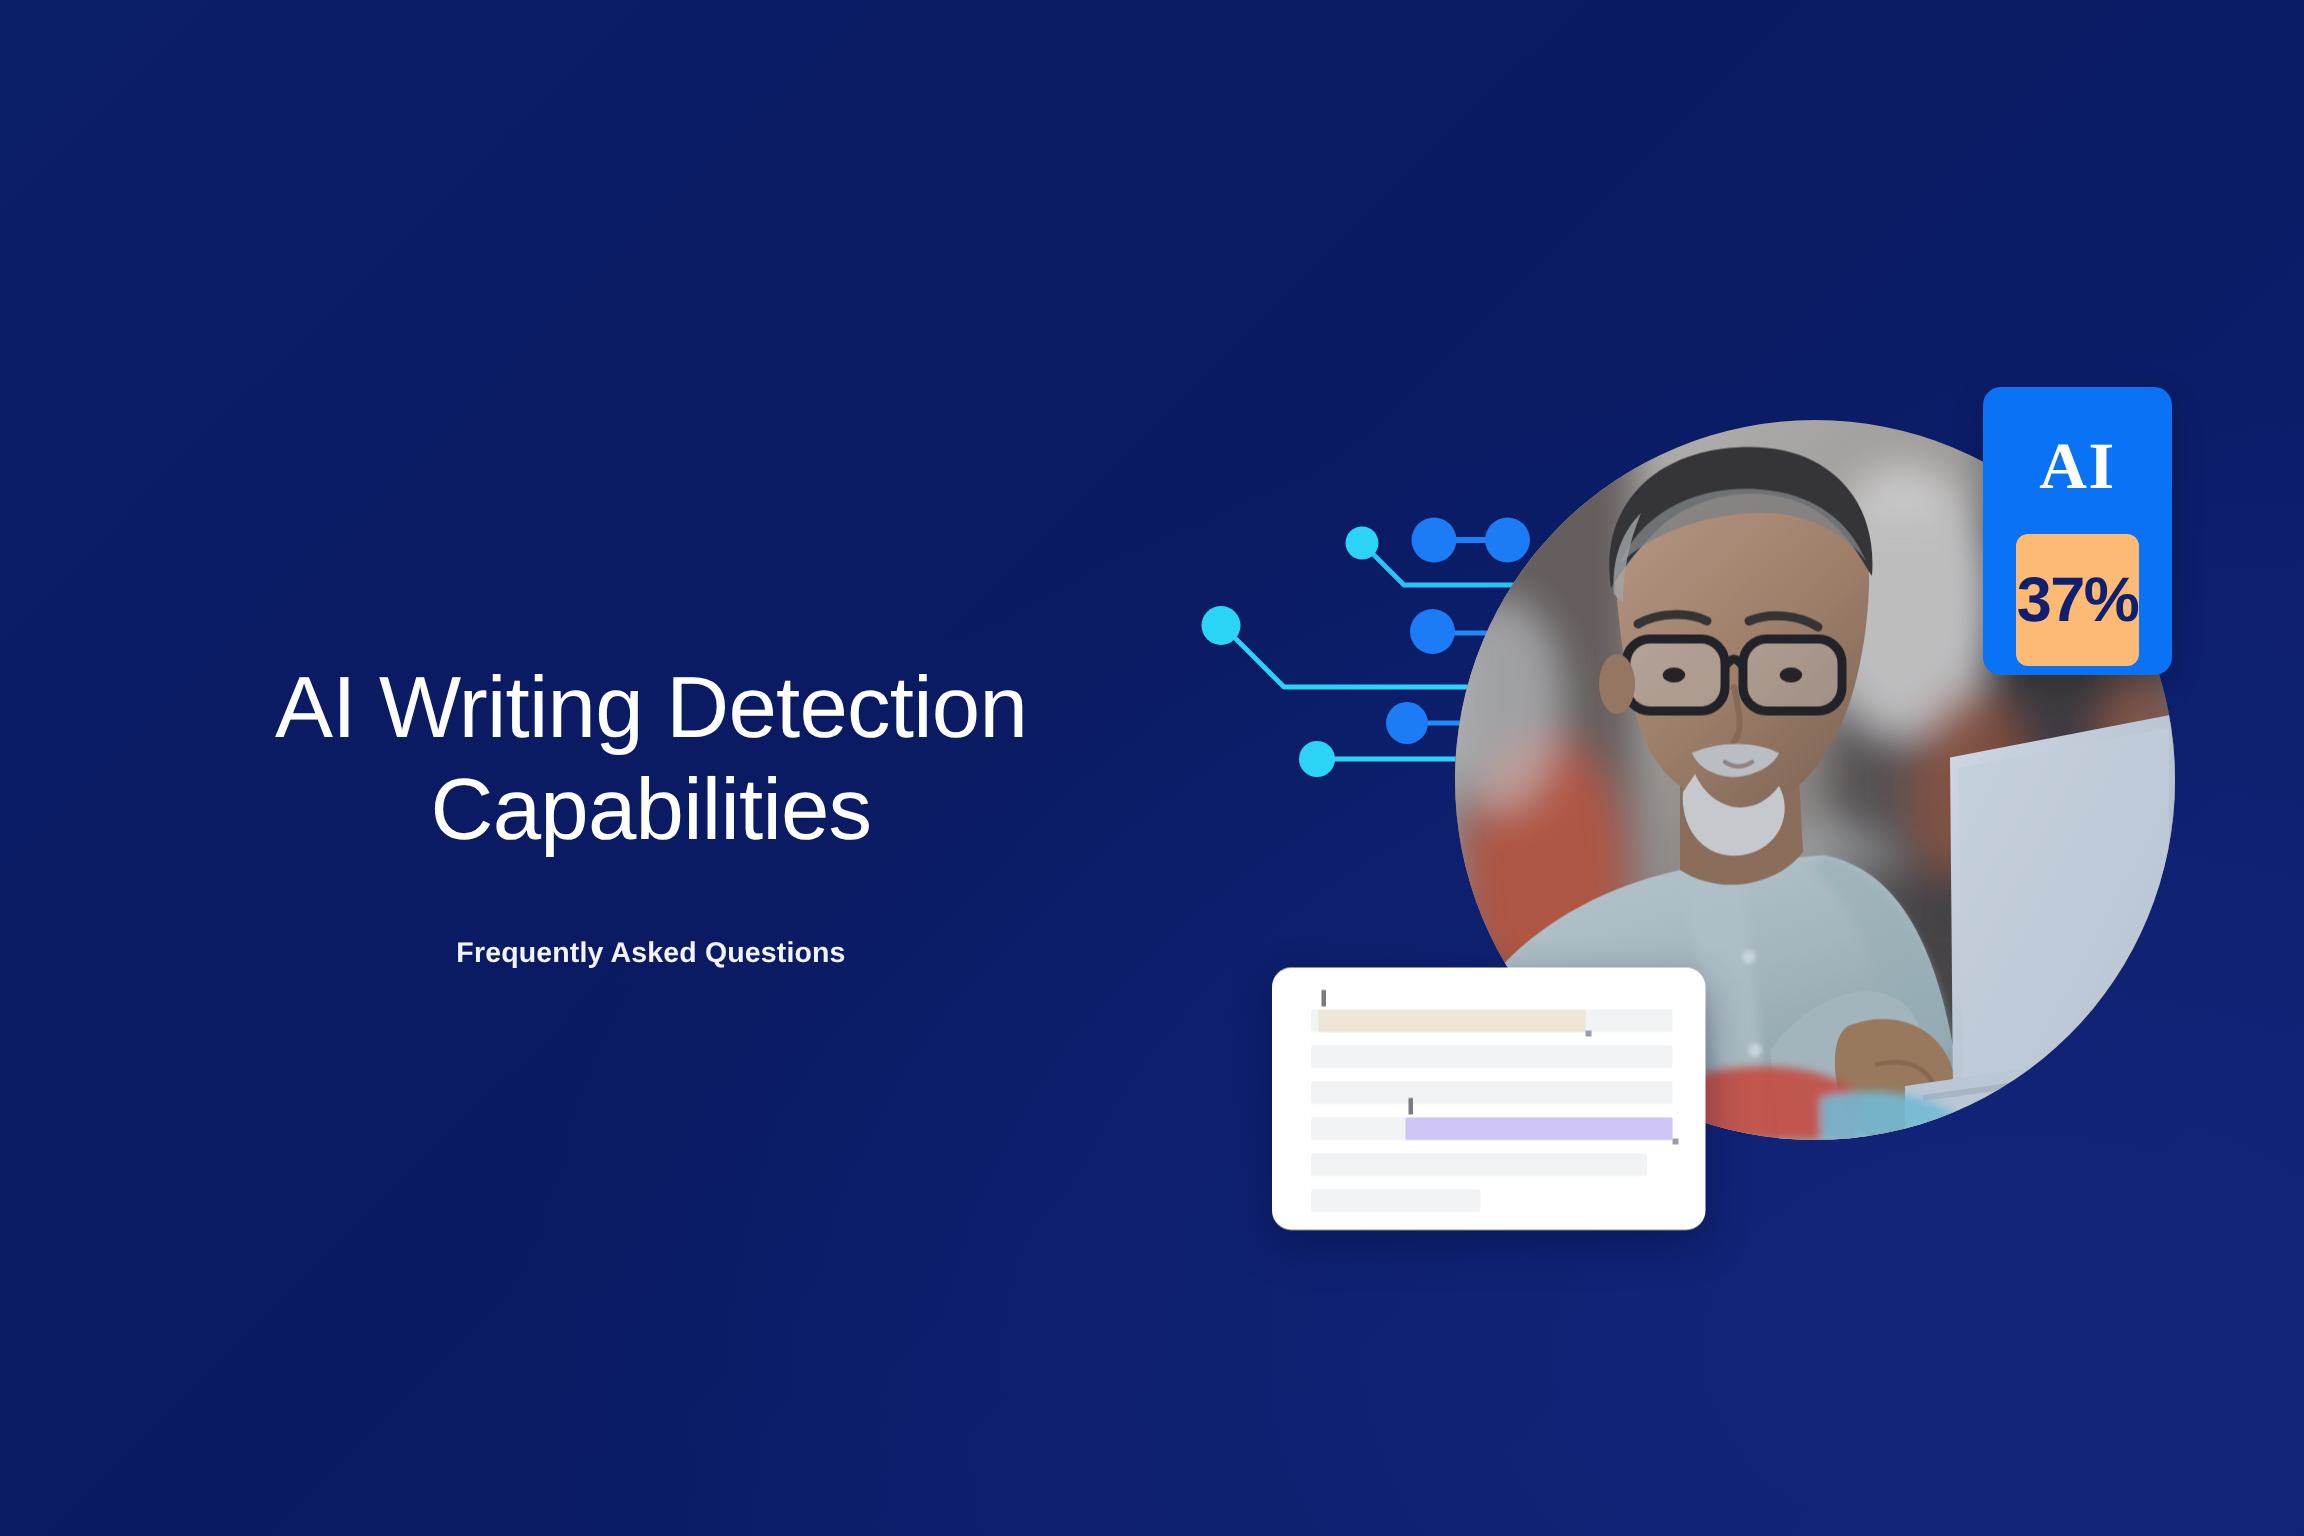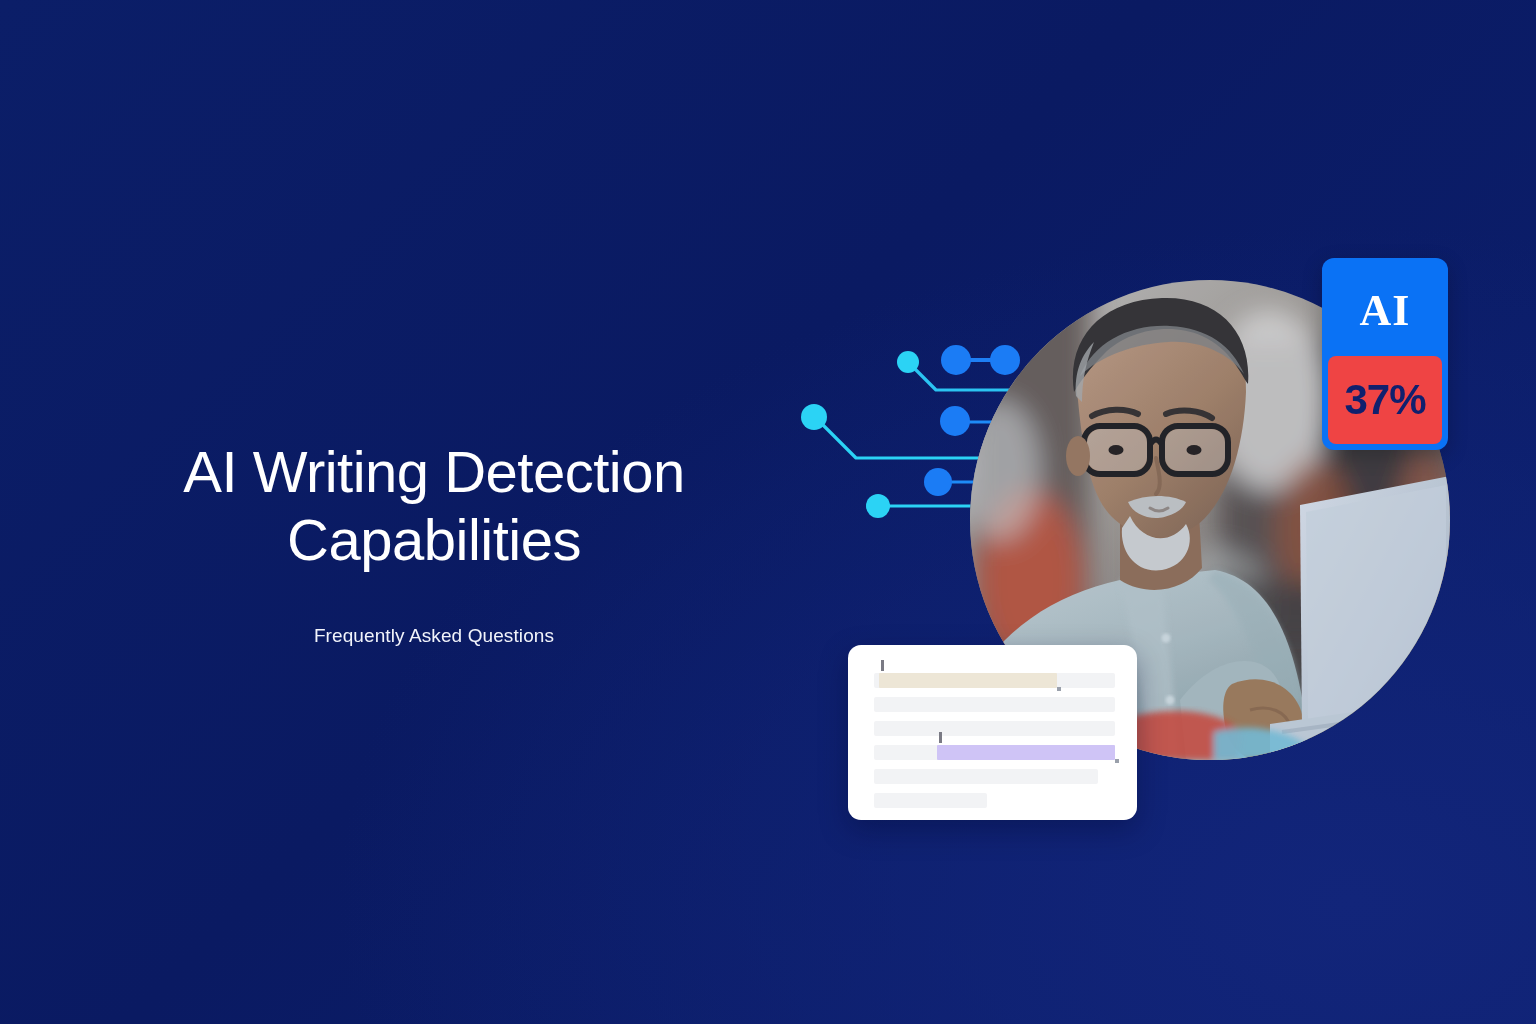--- a/index.html
+++ b/index.html
@@ -36,21 +36,21 @@
     line-height:68px;
     font-weight:400;
     letter-spacing:-0.5px;
     white-space:pre-line;
   }
   .slide-subtitle {
     margin-top:49px;
     color:#F2F4FB;
     font-size:19px;
     line-height:26px;
-    font-weight:400;
+    font-weight:700;
     letter-spacing:0.1px;
   }
 
   
   .visual {
     position:absolute;
     left:790px;
     top:250px;
     width:700px;
     height:590px;
@@ -83,35 +83,36 @@
     left:532px;        
     top:8px;           
     width:126px;
     height:192px;
     border-radius:12px;
     background:#0A72F5;
     padding:6px;
     display:flex;
     flex-direction:column;
     box-shadow:0 6px 20px rgba(0,0,0,0.22);
+    align-items:center;
   }
   .ai-badge-label {
     flex:0 0 92px;
     display:flex;
     align-items:center;
     justify-content:center;
     color:#FFFFFF;
     font-size:44px;
     font-weight:700;
     letter-spacing:1px;
     font-family:"Liberation Serif", serif;
   }
   .ai-badge-score {
     flex:1 1 auto;
-    background:#ef4444;
+    background:#fdba74;
     border-radius:8px;
     display:flex;
     align-items:center;
     justify-content:center;
     color:#10206E;
     font-size:42px;
     font-weight:700;
     letter-spacing:-1px;
   }
 

